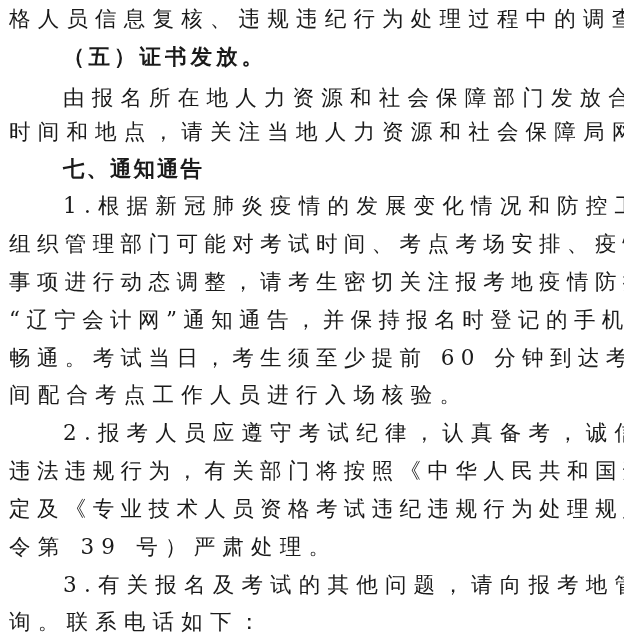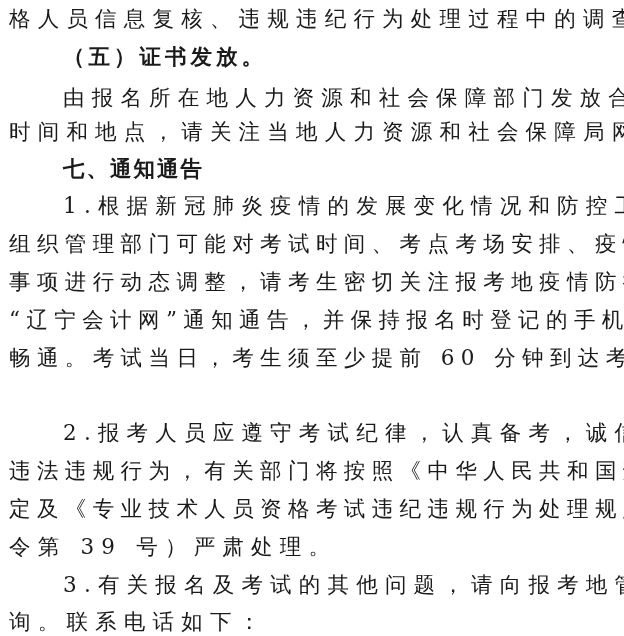--- a/index.html
+++ b/index.html
@@ -29,19 +29,20 @@
   <div class="line" style="top:5px">格人员信息复核、违规违纪行为处理过程中的调查取证工作。</div>
   <div class="line indent heading-sub" style="top:43px">（五）证书发放。</div>
   <div class="line indent" style="top:84px">由报名所在地人力资源和社会保障部门发放合格证书，具体</div>
   <div class="line" style="top:118px">时间和地点，请关注当地人力资源和社会保障局网站通知。</div>
   <div class="line indent heading" style="top:155px">七、通知通告</div>
   <div class="line indent" style="top:192px">1.根据新冠肺炎疫情的发展变化情况和防控工作要求，考试</div>
   <div class="line tight" style="top:230px">组织管理部门可能对考试时间、考点考场安排、疫情防控措施等</div>
   <div class="line tight" style="top:268px">事项进行动态调整，请考生密切关注报考地疫情防控政策要求和</div>
   <div class="line tight" style="top:306px">“辽宁会计网”通知通告，并保持报名时登记的手机号码准确、</div>
   <div class="line tight" style="top:344px">畅通。考试当日，考生须至少提前 60 分钟到达考点，预留足够时</div>
+  <div class="line" style="top:381px">间配合考点工作人员进行入场核验。</div>
   <div class="line indent" style="top:419px">2.报考人员应遵守考试纪律，认真备考，诚信参加考试。对</div>
   <div class="line tight" style="top:457px">违法违规行为，有关部门将按照《中华人民共和国刑法》有关规</div>
   <div class="line tight" style="top:495px">定及《专业技术人员资格考试违纪违规行为处理规定》（人社部</div>
   <div class="line" style="top:533px">令第 39 号）严肃处理。</div>
   <div class="line indent" style="top:571px">3.有关报名及考试的其他问题，请向报考地管理部门进行咨</div>
   <div class="line" style="top:608px">询。联系电话如下：</div>
 </div>
 
 </body></html>

